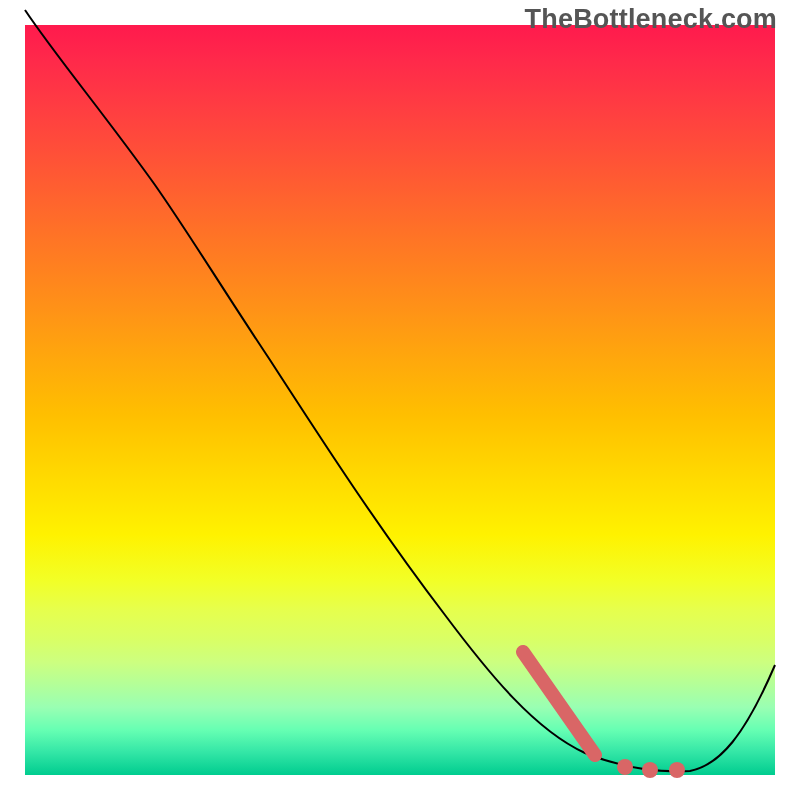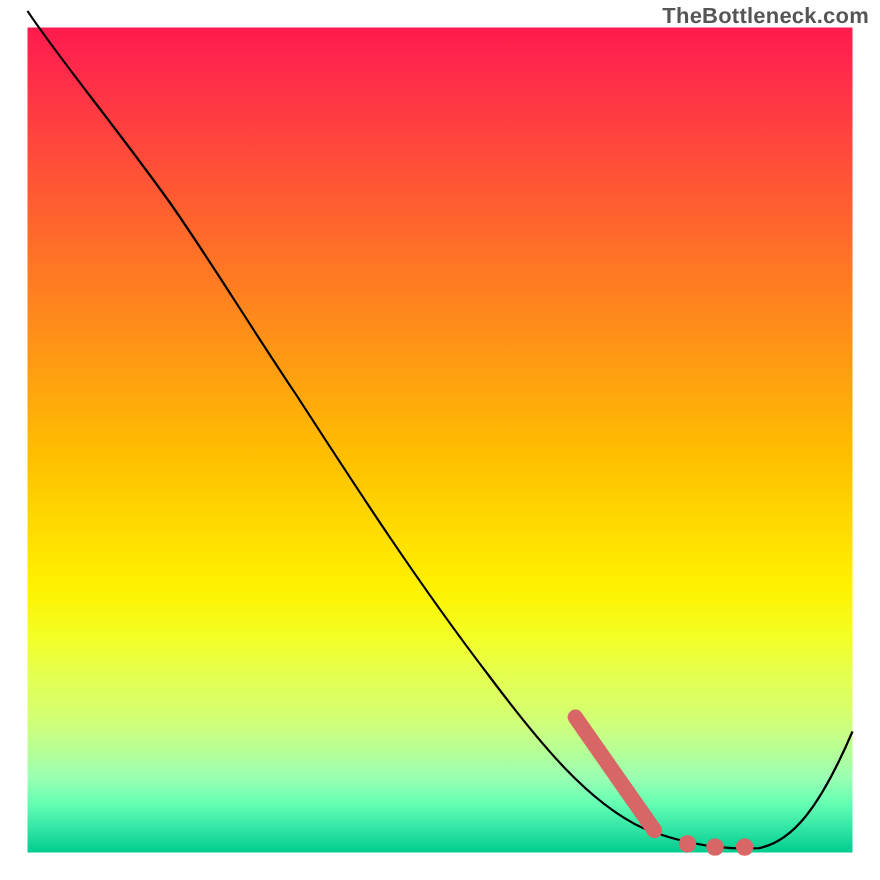--- a/index.html
+++ b/index.html
@@ -31,23 +31,23 @@
       #99ffb3 91%,
       #66ffb3 94%,
       #33e6a6 97%,
       #00cc8f 100%
     );
   }
 
   .watermark {
     position: absolute;
     top: 4px;
-    right: 10px;
+    right: 23px;
     font-family: Arial, Helvetica, sans-serif;
-    font-size: 20px;
+    font-size: 27px;
     font-weight: bold;
     color: #555555;
     letter-spacing: 0.2px;
   }
 
   svg.overlay {
     position: absolute;
     left: 25px;
     top: 25px;
     width: 750px;

